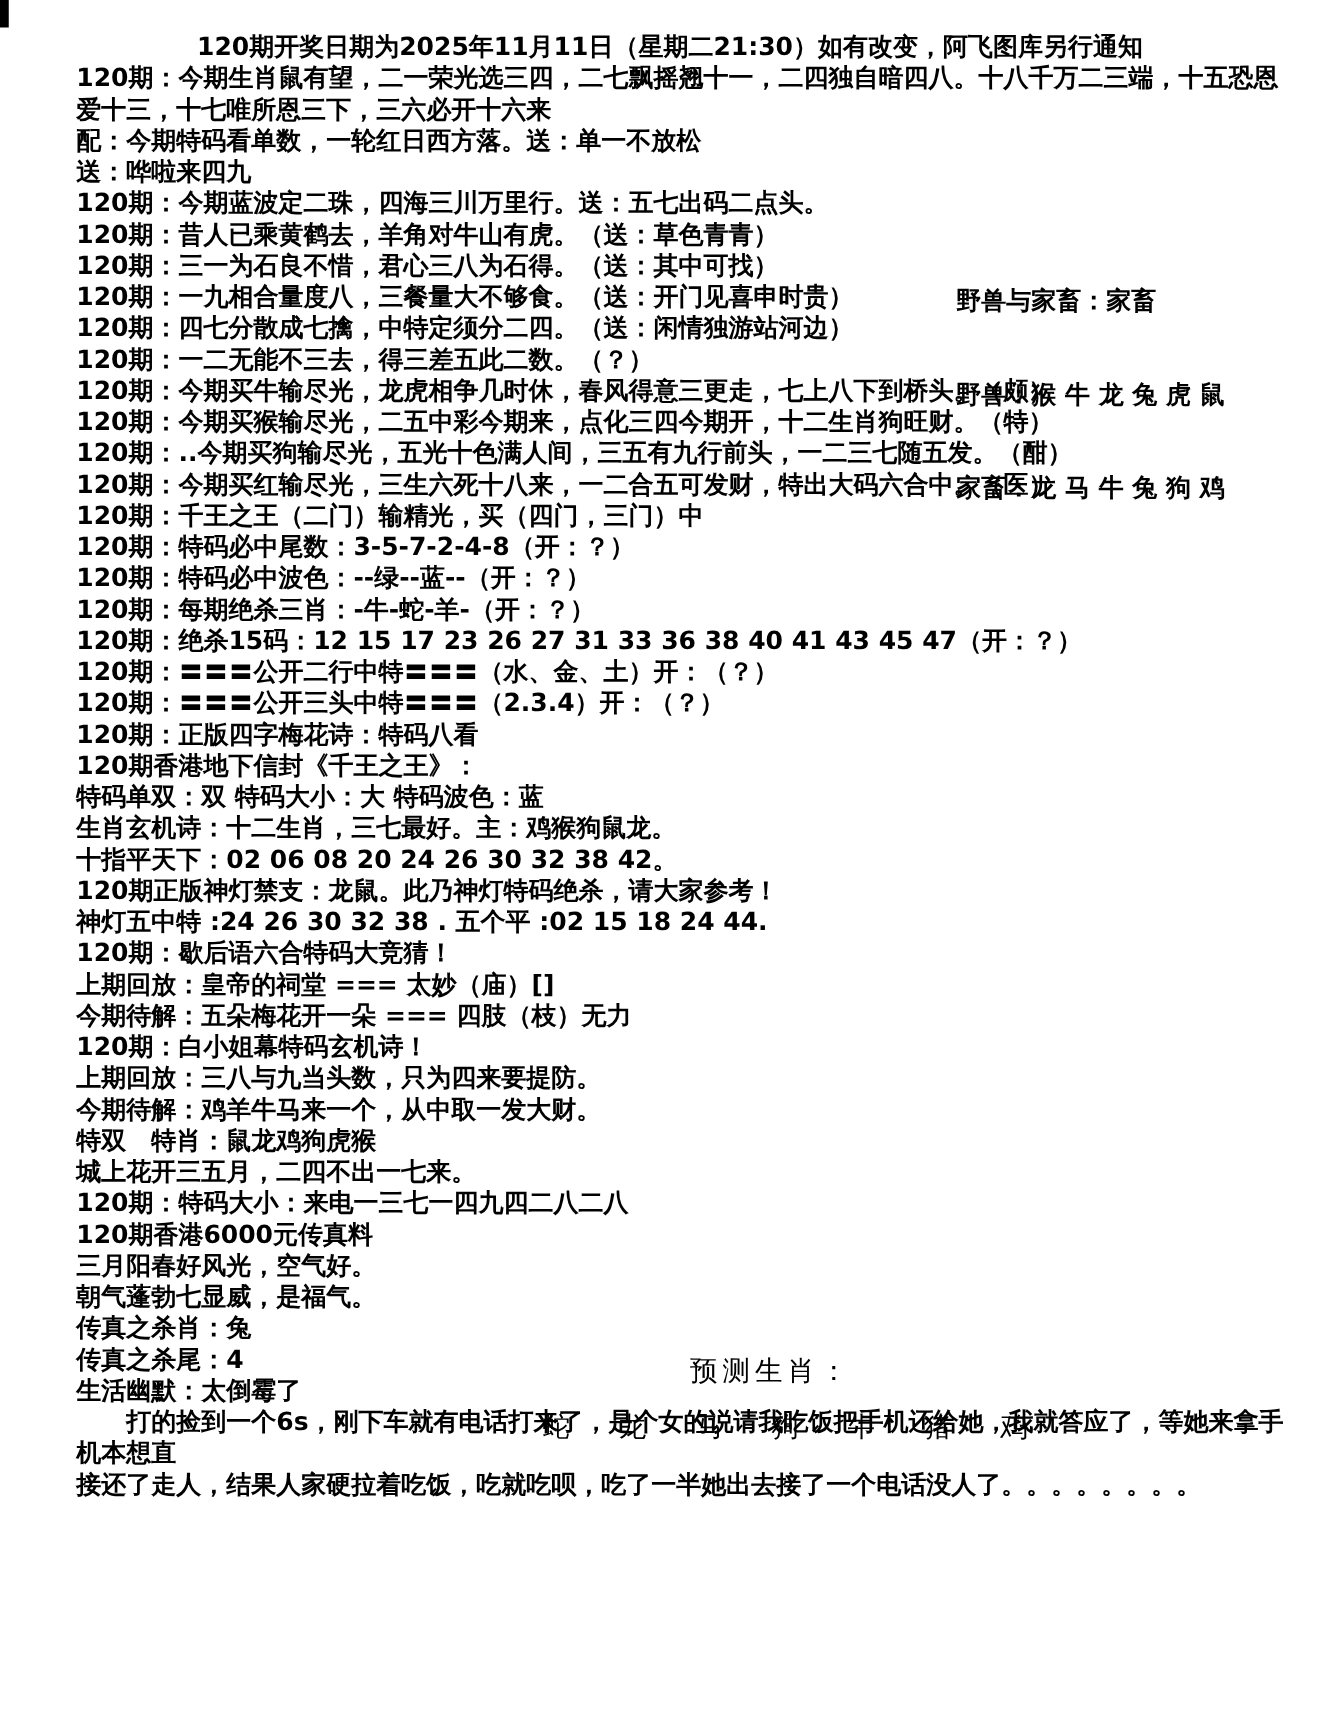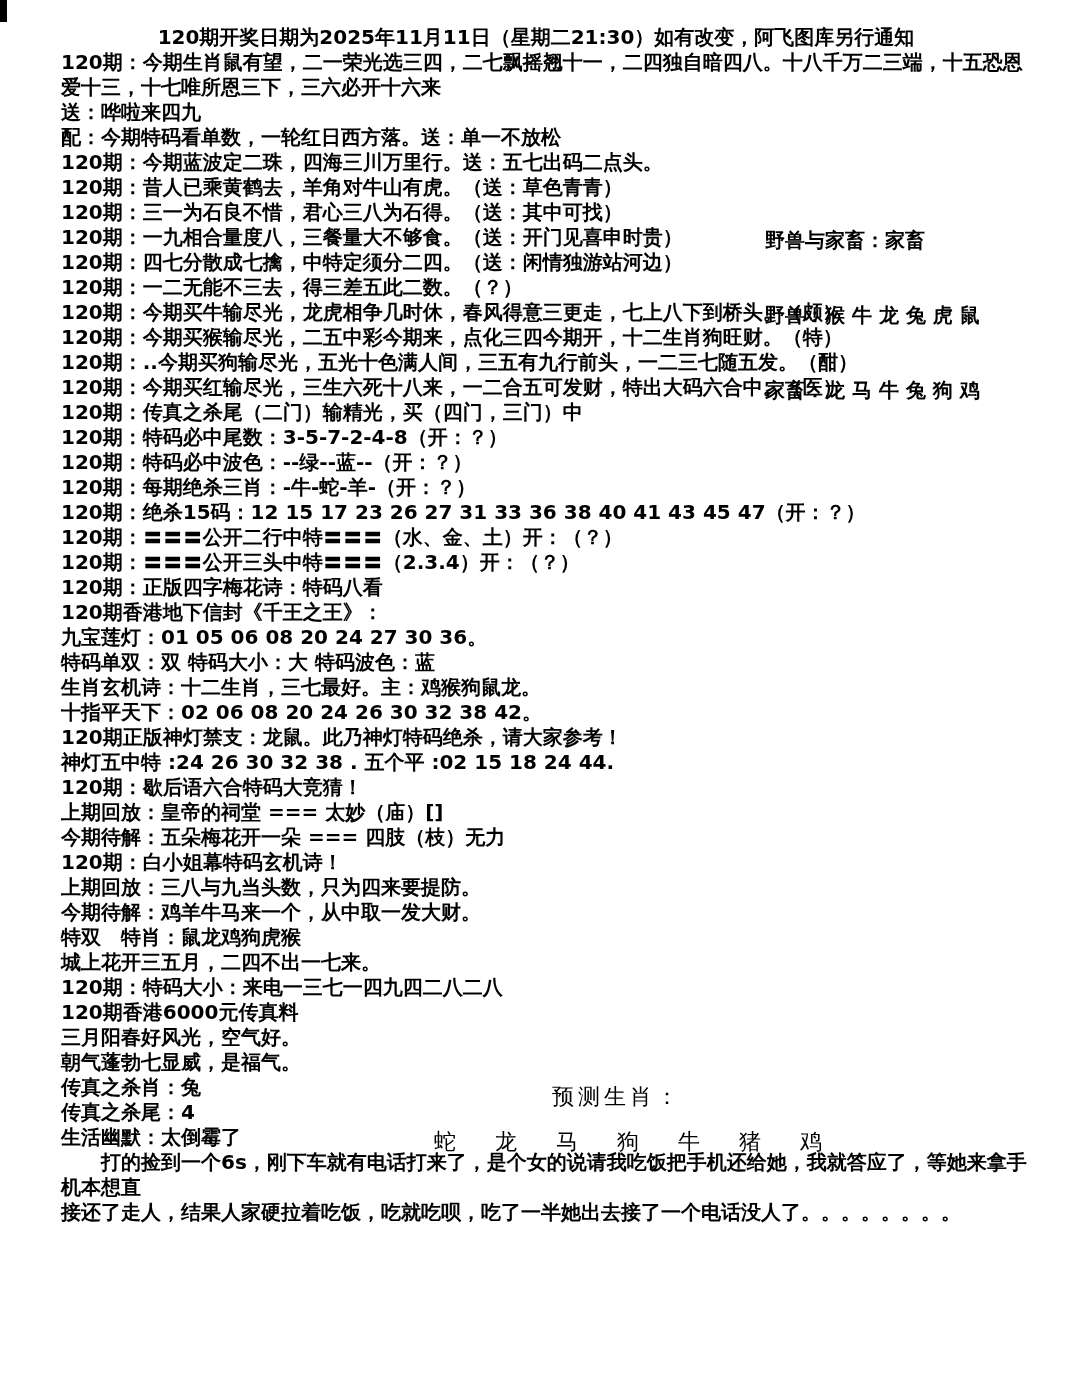--- a/index.html
+++ b/index.html
@@ -69,42 +69,41 @@
 <div class="page">
 
   <div class="corner-mark"></div>
 
   <div class="notice">120期开奖日期为2025年11月11日（星期二21:30）如有改变，阿飞图库另行通知</div>
 
   <div class="content">
     <div>
         <div class="line">120期：今期生肖鼠有望，二一荣光选三四，二七飘摇翘十一，二四独自暗四八。十八千万二三端，十五恐恩</div>
         <div class="line">爱十三，十七唯所恩三下，三六必开十六来</div>
+        <div class="line">配：今期特码看单数，一轮红日西方落。送：单一不放松</div>
         <div class="line">送：哗啦来四九</div>
-        <div class="line">配：今期特码看单数，一轮红日西方落。送：单一不放松</div>
         <div class="line">120期：今期蓝波定二珠，四海三川万里行。送：五七出码二点头。</div>
         <div class="line">120期：昔人已乘黄鹤去，羊角对牛山有虎。（送：草色青青）</div>
         <div class="line">120期：三一为石良不惜，君心三八为石得。（送：其中可找）</div>
         <div class="line">120期：一九相合量度八，三餐量大不够食。（送：开门见喜申时贵）</div>
         <div class="line">120期：四七分散成七擒，中特定须分二四。（送：闲情独游站河边）</div>
         <div class="line">120期：一二无能不三去，得三差五此二数。（？）</div>
         <div class="line">120期：今期买牛输尽光，龙虎相争几时休，春风得意三更走，七上八下到桥头。（颇）</div>
         <div class="line">120期：今期买猴输尽光，二五中彩今期来，点化三四今期开，十二生肖狗旺财。（特）</div>
         <div class="line">120期：..今期买狗输尽光，五光十色满人间，三五有九行前头，一二三七随五发。（酣）</div>
         <div class="line">120期：今期买红输尽光，三生六死十八来，一二合五可发财，特出大码六合中。（医）</div>
-        <div class="line">120期：传真之杀尾（二门）输精光，买（四门，三门）中</div>
+        <div class="line">120期：千王之王（二门）输精光，买（四门，三门）中</div>
         <div class="line">120期：特码必中尾数：3-5-7-2-4-8（开：？）</div>
         <div class="line">120期：特码必中波色：--绿--蓝--（开：？）</div>
         <div class="line">120期：每期绝杀三肖：-牛-蛇-羊-（开：？）</div>
         <div class="line">120期：绝杀15码：12 15 17 23 26 27 31 33 36 38 40 41 43 45 47（开：？）</div>
         <div class="line">120期：〓〓〓公开二行中特〓〓〓（水、金、土）开：（？）</div>
         <div class="line">120期：〓〓〓公开三头中特〓〓〓（2.3.4）开：（？）</div>
         <div class="line">120期：正版四字梅花诗：特码八看</div>
         <div class="line">120期香港地下信封《千王之王》：</div>
-        <div class="line">九宝莲灯：01 05 06 08 20 24 27 30 36。</div>
         <div class="line">特码单双：双 特码大小：大 特码波色：蓝</div>
         <div class="line">生肖玄机诗：十二生肖，三七最好。主：鸡猴狗鼠龙。</div>
         <div class="line">十指平天下：02 06 08 20 24 26 30 32 38 42。</div>
         <div class="line">120期正版神灯禁支：龙鼠。此乃神灯特码绝杀，请大家参考！</div>
         <div class="line">神灯五中特 :24 26 30 32 38 . 五个平 :02 15 18 24 44.</div>
         <div class="line">120期：歇后语六合特码大竞猜！</div>
         <div class="line">上期回放：皇帝的祠堂 === 太妙（庙）[]</div>
         <div class="line">今期待解：五朵梅花开一朵 === 四肢（枝）无力</div>
         <div class="line">120期：白小姐幕特码玄机诗！</div>
         <div class="line">上期回放：三八与九当头数，只为四来要提防。</div>

